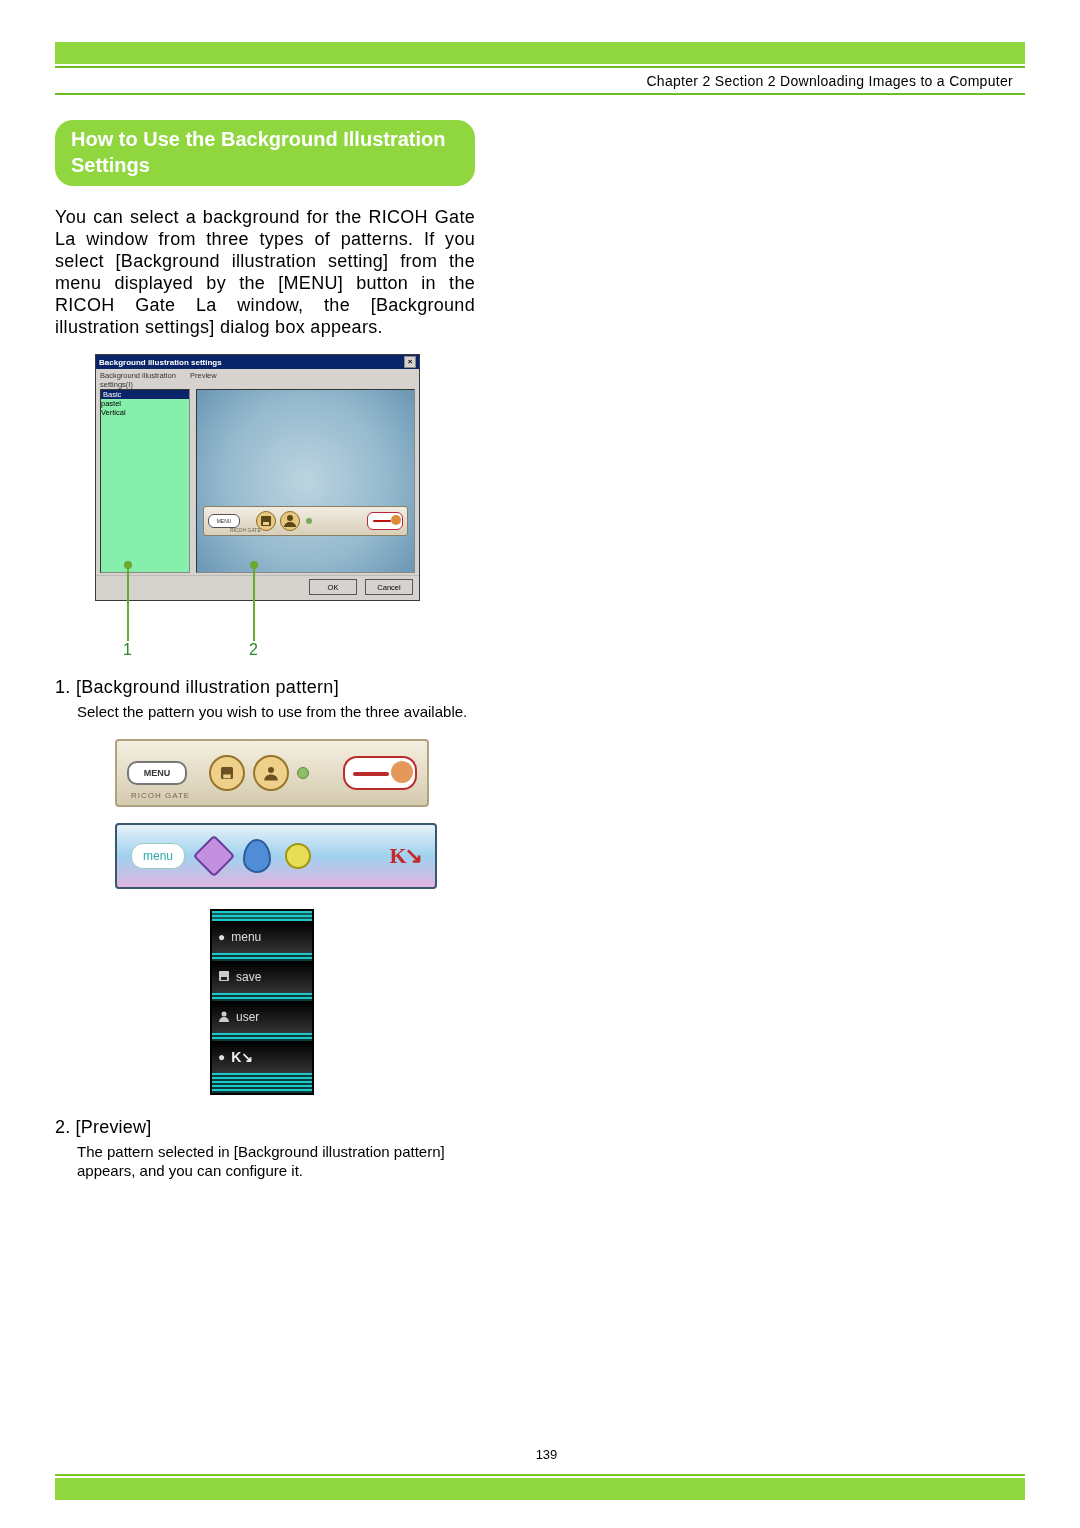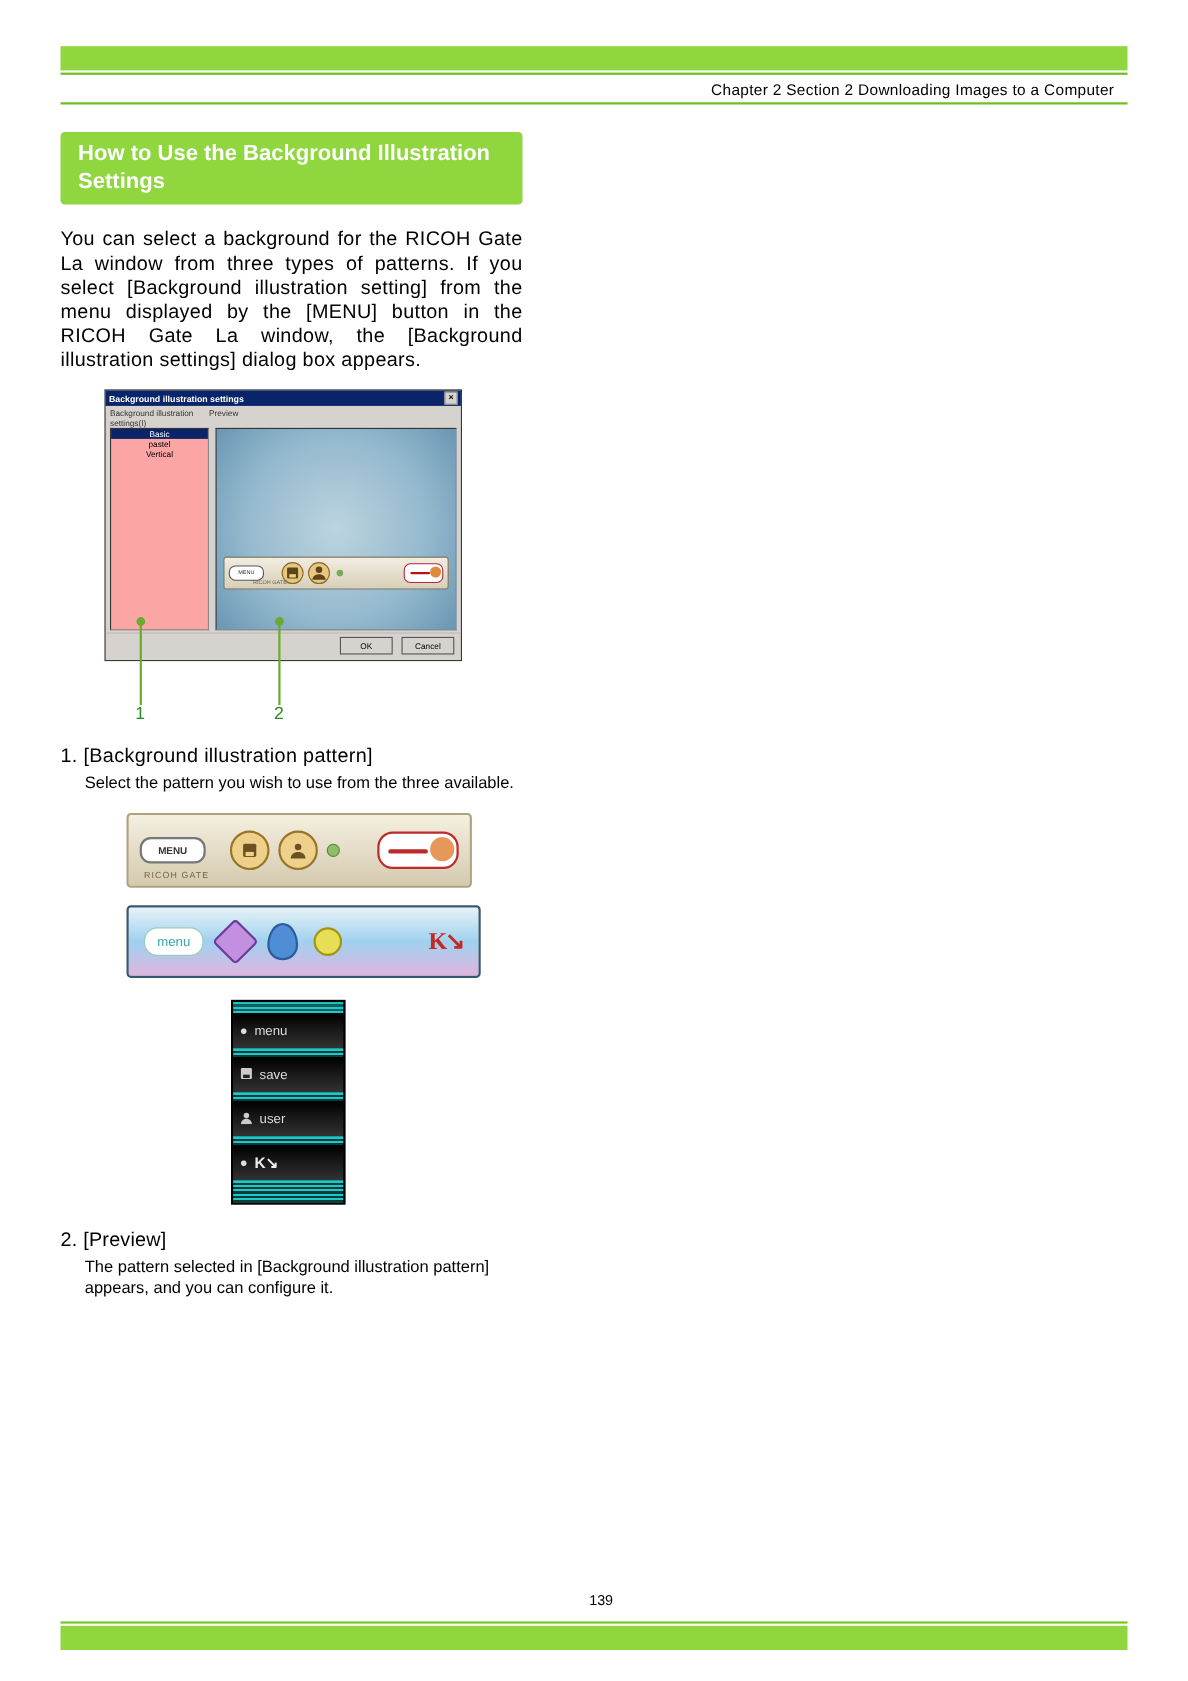--- a/index.html
+++ b/index.html
@@ -43,21 +43,21 @@
     width: 420px;
   }
   .section-pill {
     display: inline-block;
     background: #8FD63F;
     color: #fff;
     font-weight: bold;
     font-size: 20px;
     line-height: 26px;
     padding: 6px 16px 8px 16px;
-    border-radius: 4px;
+    border-radius: 18px;
     max-width: 390px;
   }
   .body-text {
     margin-top: 20px;
     font-size: 18px;
     line-height: 22px;
     text-align: justify;
     letter-spacing: 0.3px;
   }
 
@@ -99,33 +99,32 @@
     color: #333;
   }
   .dialog-labels .lbl-left { width: 90px; }
   .dialog-body {
     display: flex;
     padding: 0 4px 2px 4px;
   }
   .pat-list {
     width: 88px;
     height: 182px;
-    background: #fca5a5;
+    background: #86efac;
     border: 1px inset #888;
     margin-right: 6px;
-    text-align: center;
   }
   .pat-list .sel {
     background: #0a246a;
     color: #fff;
     padding: 0 2px;
     font-size: 7.5px;
   }
   .pat-list .it {
-    padding: 0 14px;
+    padding: 0 0;
     font-size: 7.5px;
   }
   .preview-pane {
     flex: 1;
     height: 182px;
     background: #7aa8c2;
     border: 1px inset #888;
     position: relative;
     overflow: hidden;
   }

